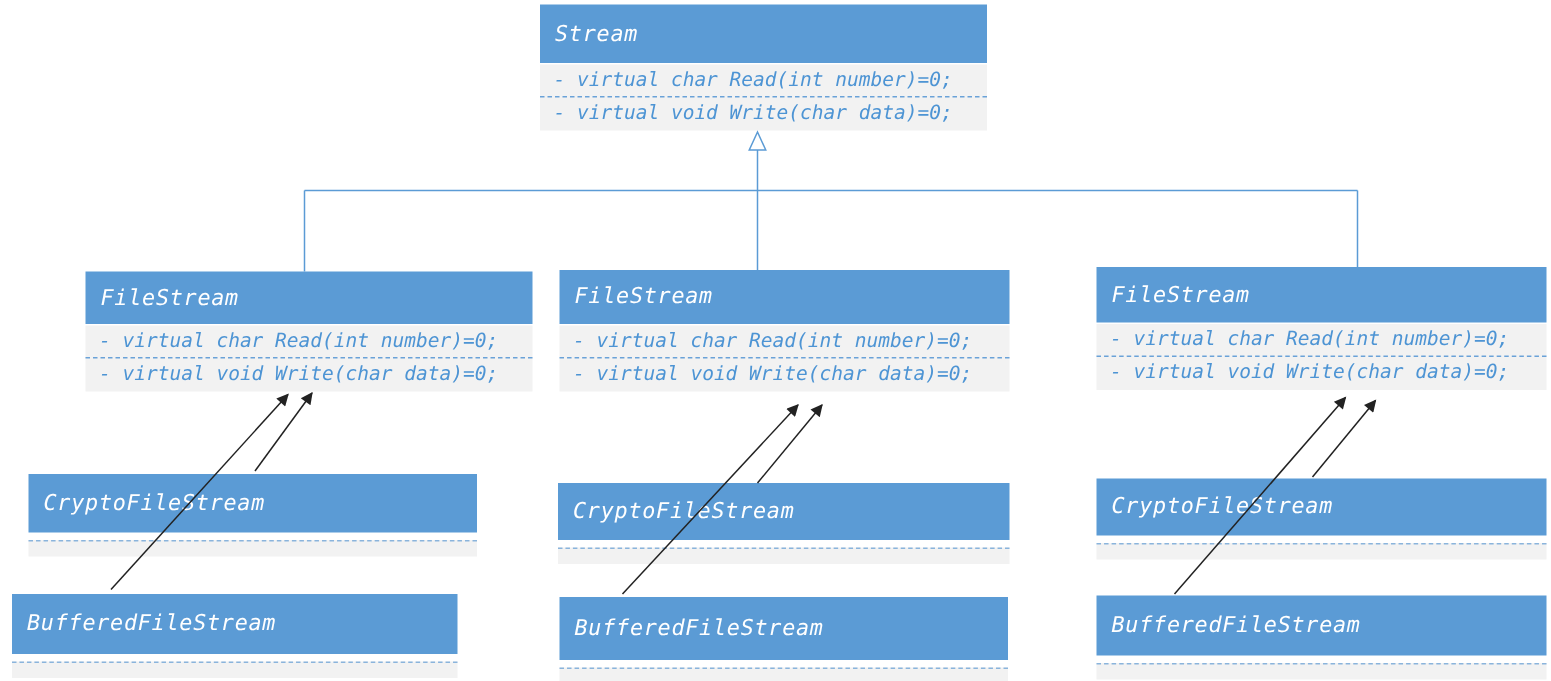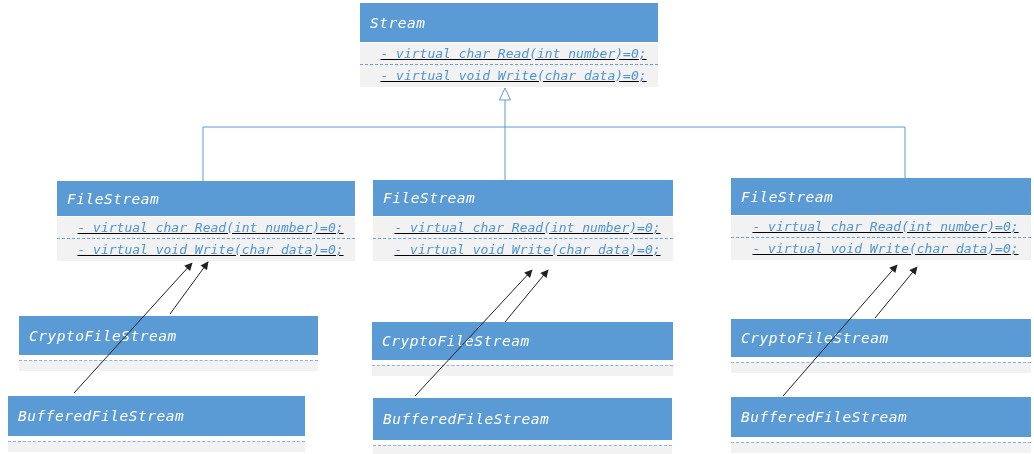--- a/index.html
+++ b/index.html
@@ -3,37 +3,35 @@
 <meta charset="utf-8">
 <style>
   html,body{margin:0;padding:0;background:#fff;}
   #canvas{
     position:relative;
     width:1034px;height:454px;
     background:#ffffff;
     font-family:"DejaVu Sans Mono","Liberation Mono",monospace;
     font-style:italic;
     overflow:hidden;
-    text-align:center;
   }
   .cls{position:absolute;}
   .cls .hd{
     background:#5b9bd5;
     color:#ffffff;
     font-size:14.5px;
     display:flex;align-items:center;
     padding-left:10px;
     box-sizing:border-box;
     letter-spacing:0.5px;
     white-space:nowrap;
   }
   .cls .body{
     background:#f2f2f2;
     margin-top:1px;
-    text-decoration:underline;
   }
   .cls .row{
     height:22px;line-height:22px;
     color:#4d94d4;
     font-size:13px;
     padding-left:9px;
     white-space:nowrap;
     box-sizing:border-box;
   }
   .cls .row.sep{border-bottom:1px dashed #6aa2d8;}

